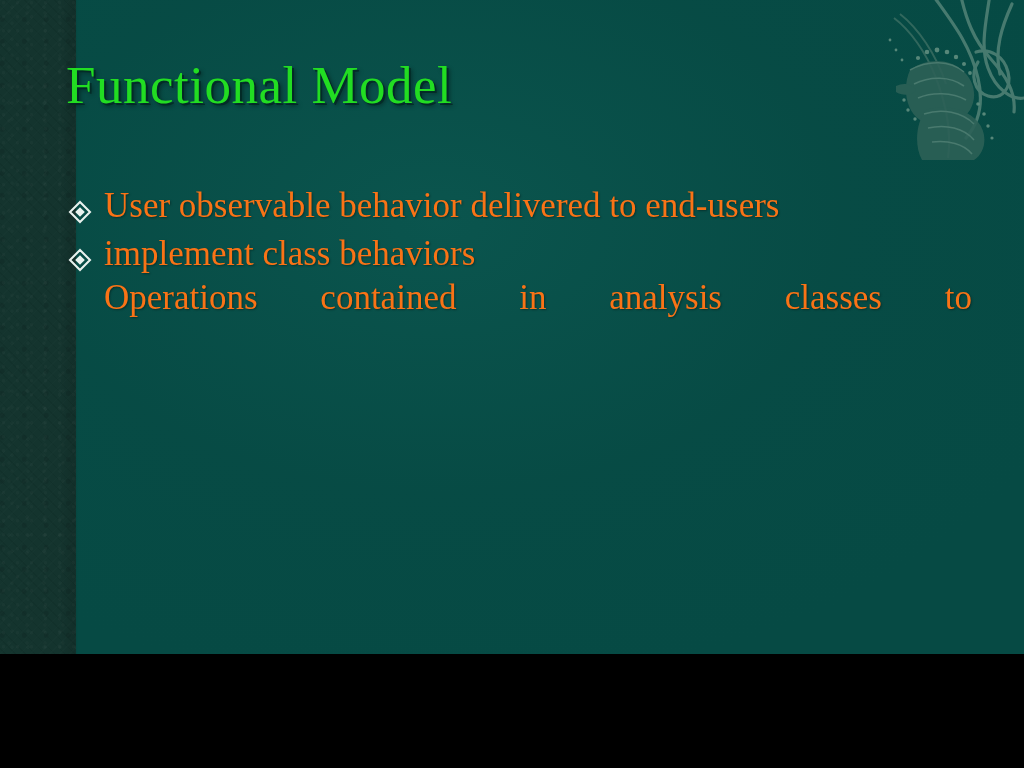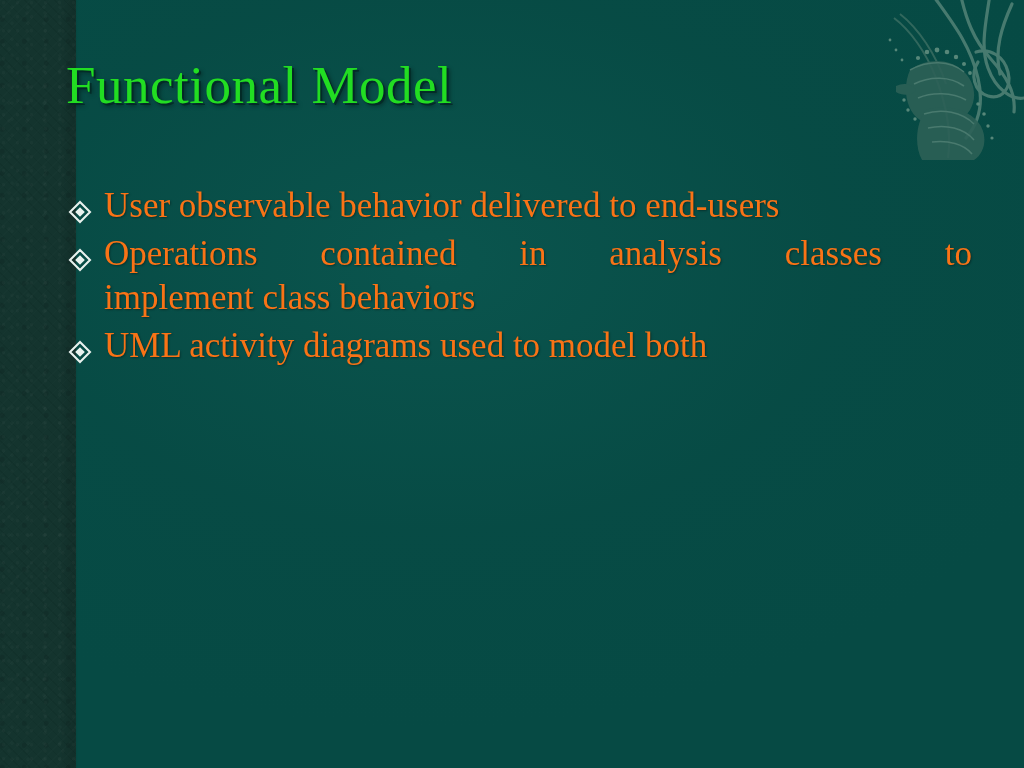--- a/index.html
+++ b/index.html
@@ -5,21 +5,21 @@
 <style>
   html, body {
     margin: 0;
     padding: 0;
     background: #000;
   }
 
   .slide {
     position: relative;
     width: 1024px;
-    height: 768px;
+    height: 654px;
     overflow: hidden;
     background: #064a44;
     font-family: "Liberation Serif", "DejaVu Serif", serif;
     -webkit-font-smoothing: antialiased;
   }
 
   
 
   .bg-main {
     position: absolute;
@@ -235,30 +235,21 @@
     </div>
 
     <div class="bullet-row justified">
       <span class="bullet-marker">
         <svg viewBox="0 0 24 24" width="24" height="24" aria-hidden="true">
           <polygon points="12,2 22,12 12,22 2,12" fill="none" stroke="#e9f2ee" stroke-width="2.1"></polygon>
           <polygon points="12,7.2 16.8,12 12,16.8 7.2,12" fill="#e9f2ee"></polygon>
         </svg>
       </span>
       <span class="bullet-text">
+        <p>implement class behaviors</p>
         <p style="text-align: justify; text-align-last: justify;">Operations contained in analysis classes to</p>
-        <p>implement class behaviors</p>
       </span>
     </div>
 
-    <div class="bullet-row">
-      <span class="bullet-marker">
-        <svg viewBox="0 0 24 24" width="24" height="24" aria-hidden="true">
-          <polygon points="12,2 22,12 12,22 2,12" fill="none" stroke="#e9f2ee" stroke-width="2.1"></polygon>
-          <polygon points="12,7.2 16.8,12 12,16.8 7.2,12" fill="#e9f2ee"></polygon>
-        </svg>
-      </span>
-      <span class="bullet-text">UML activity diagrams used to model both</span>
-    </div>
 
   </div>
 
 </div>
 
 </body></html>

